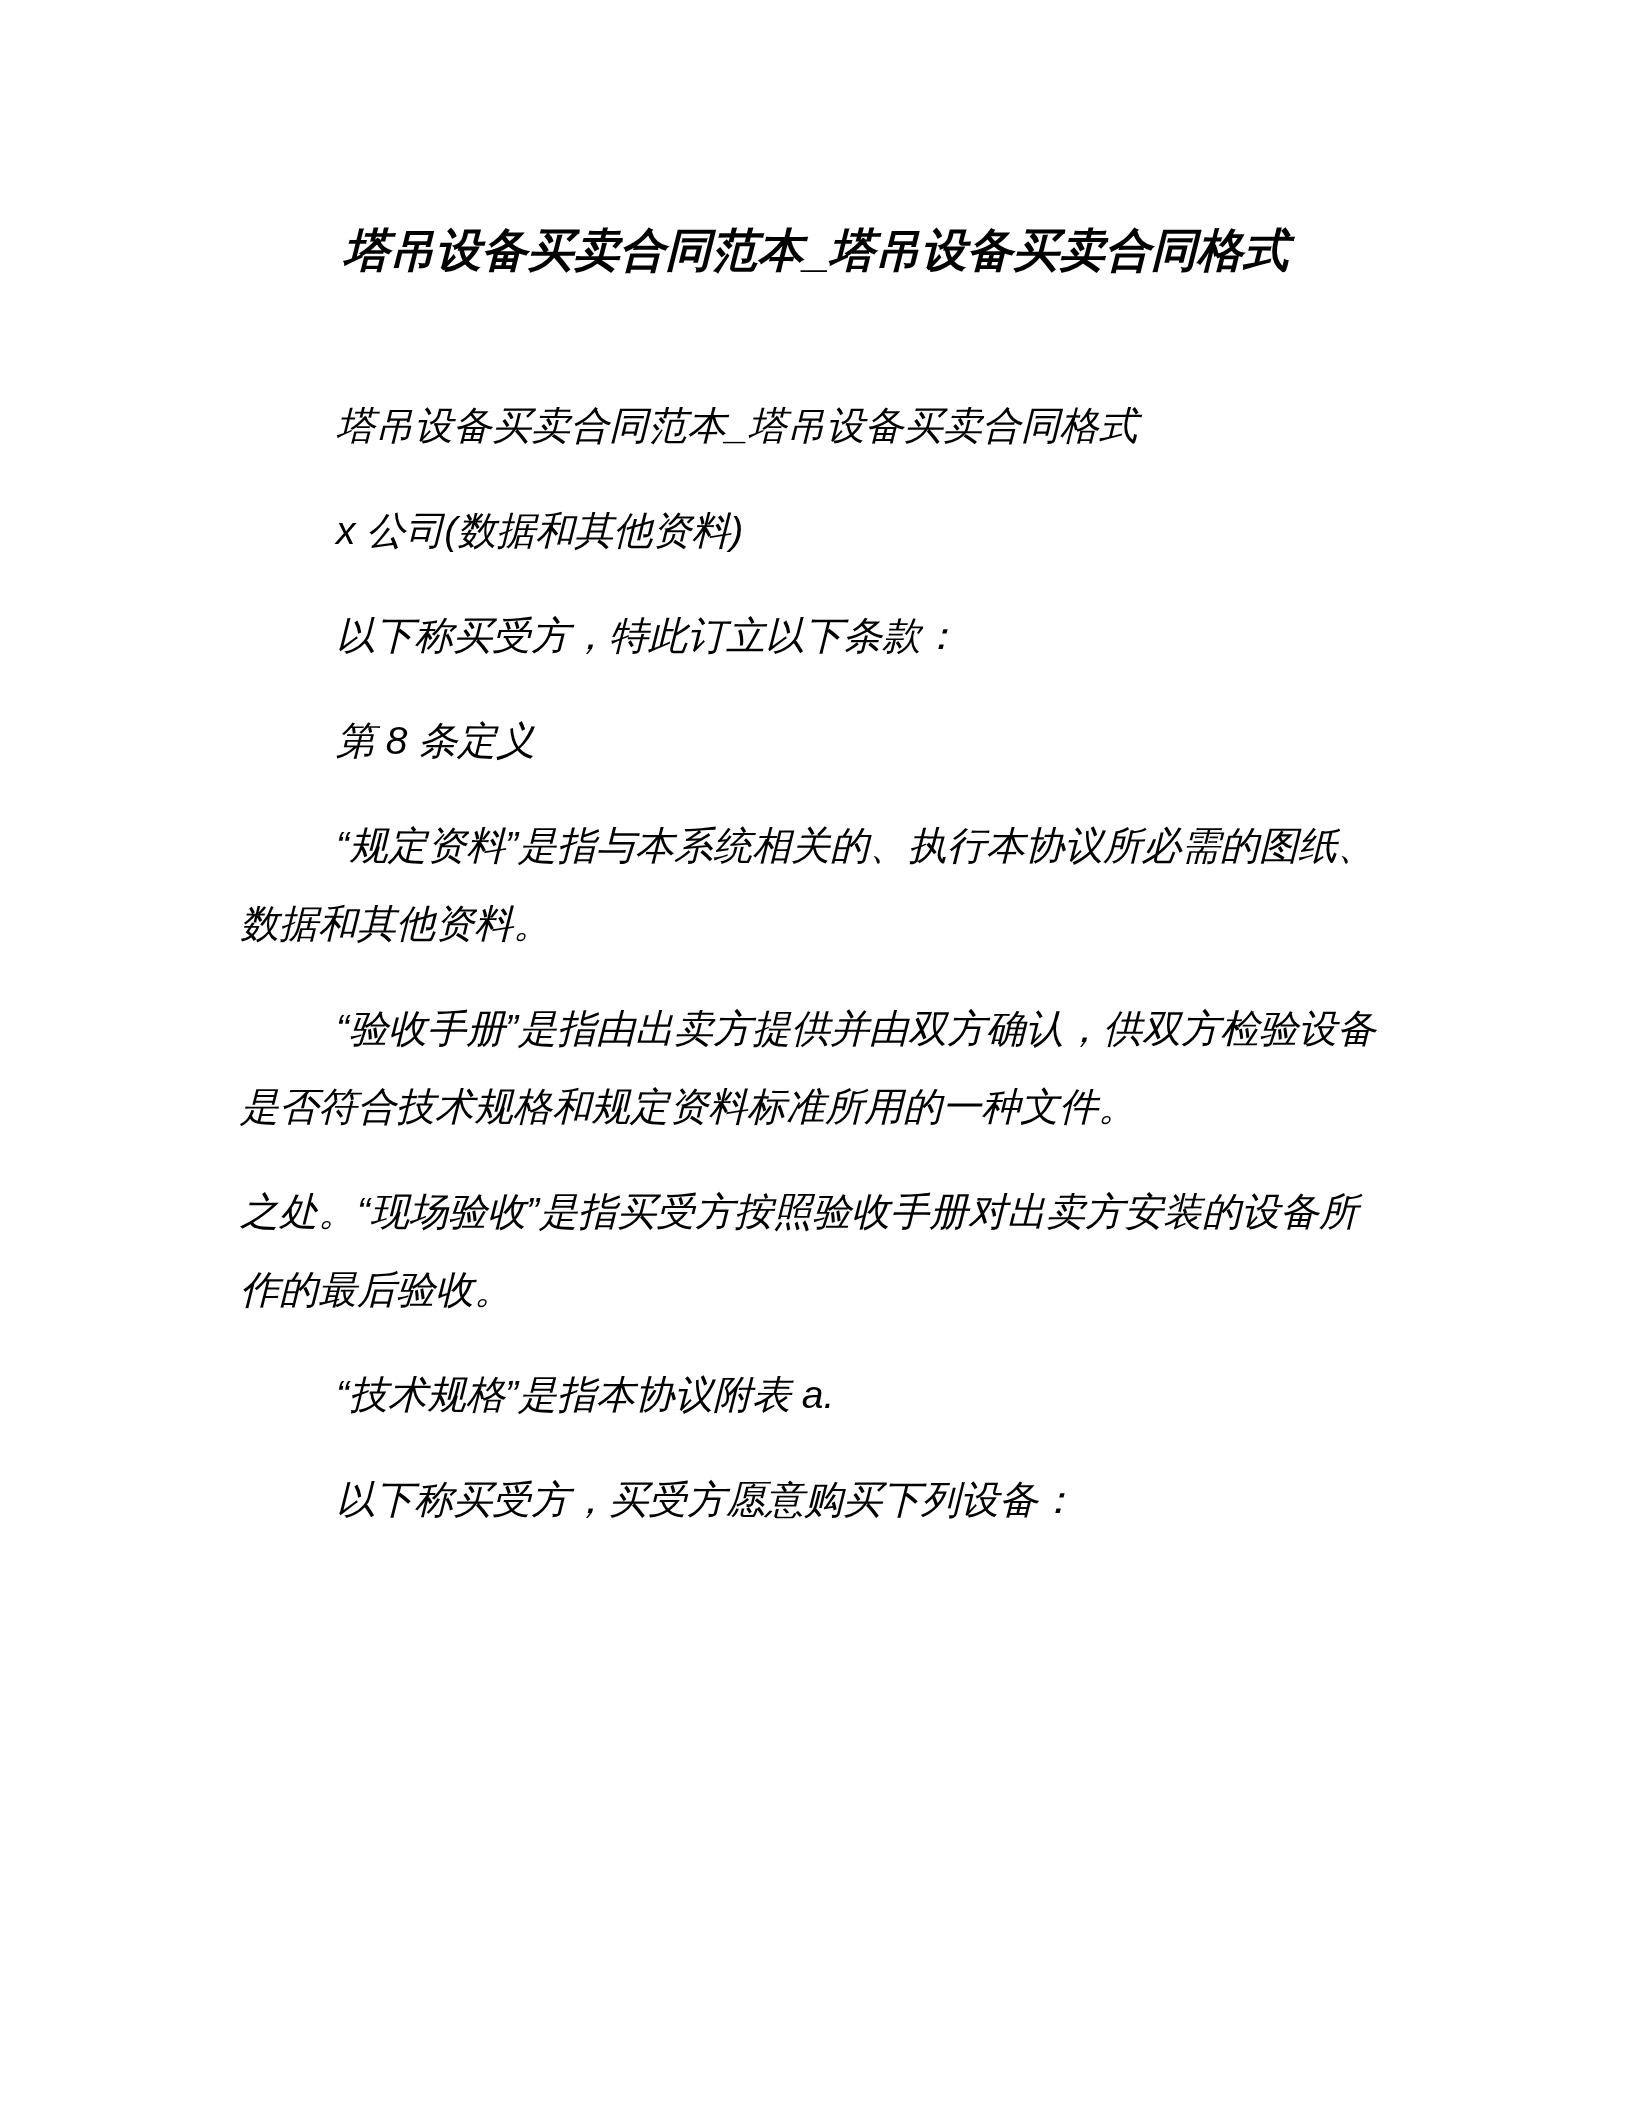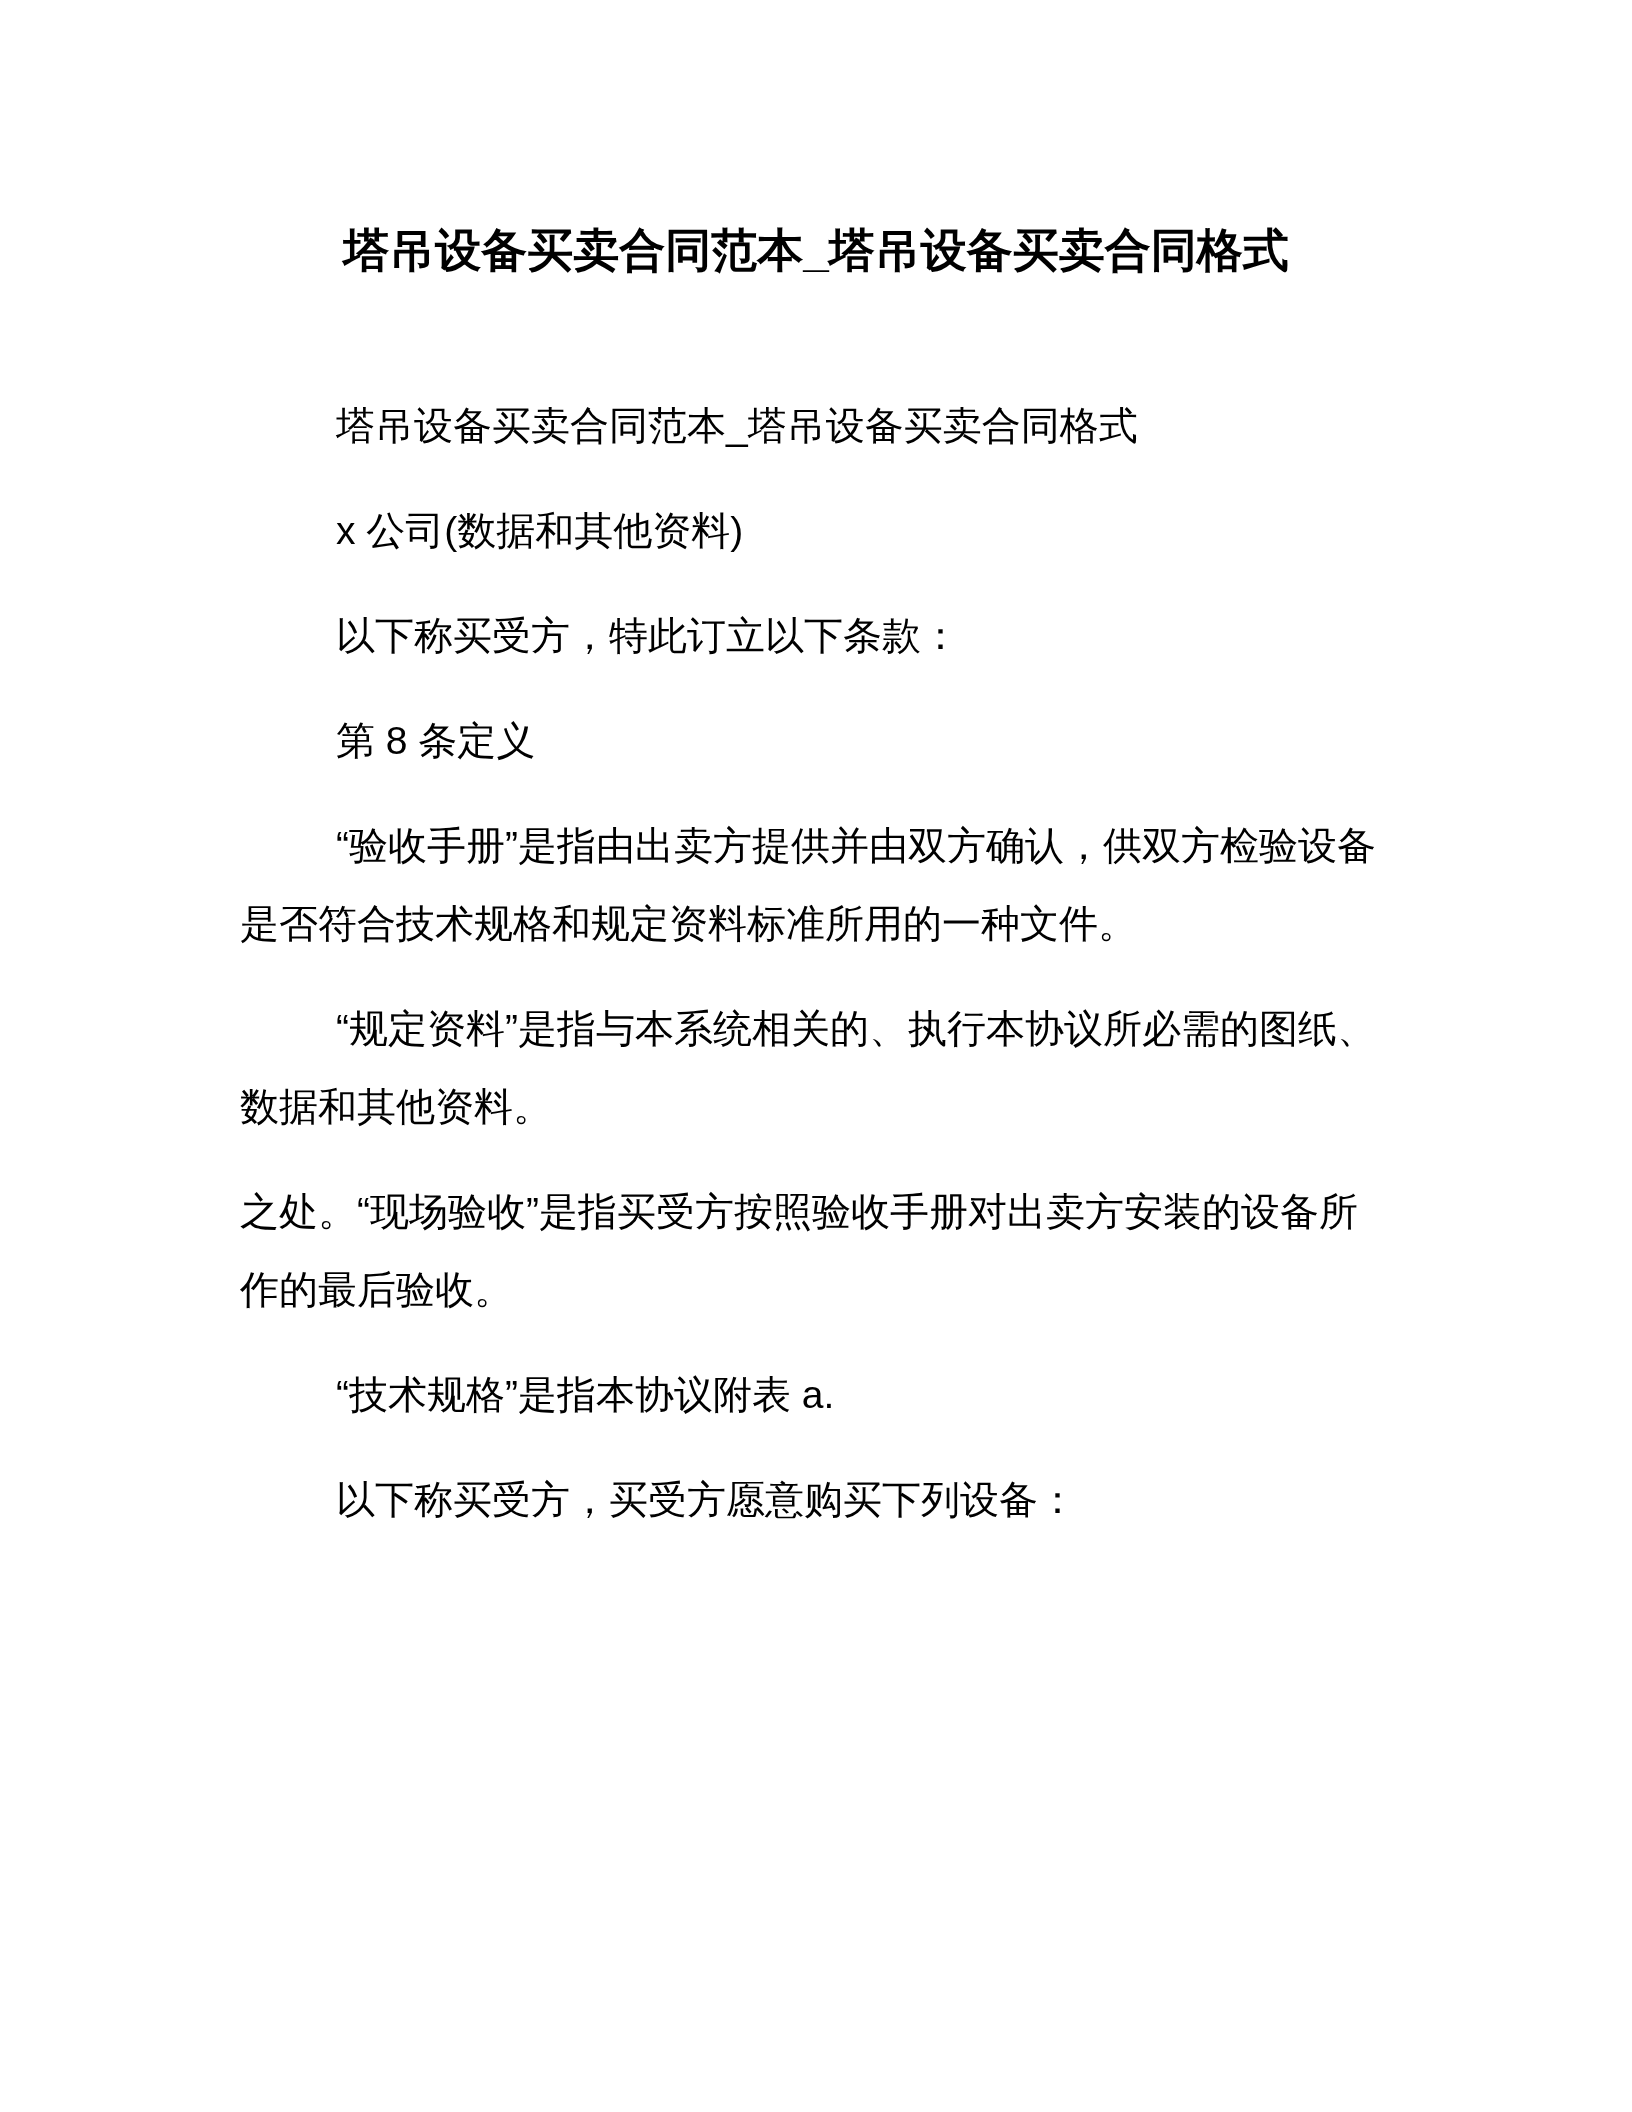--- a/index.html
+++ b/index.html
@@ -10,20 +10,21 @@
   .page {
     position: relative;
     width: 1632px;
     height: 2112px;
     background: #ffffff;
     color: #000000;
     font-family: "Liberation Sans", "DejaVu Sans", sans-serif;
     box-sizing: border-box;
     padding: 210px 240px 0 240px;
     overflow: hidden;
+    font-style: italic;
   }
   .doc-title {
     margin: 0 0 97px 0;
     font-size: 46px;
     font-weight: 700;
     line-height: 80px;
     text-align: center;
     white-space: nowrap;
     letter-spacing: 0;
   }
@@ -55,26 +56,26 @@
       <div class="para">
         <div class="line indent">x 公司(数据和其他资料)</div>
       </div>
       <div class="para">
         <div class="line indent">以下称买受方，特此订立以下条款：</div>
       </div>
       <div class="para">
         <div class="line indent">第 8 条定义</div>
       </div>
       <div class="para">
+        <div class="line indent">“规定资料”是指与本系统相关的、执行本协议所必需的图纸、</div>
+        <div class="line">数据和其他资料。</div>
+      </div>
+      <div class="para">
         <div class="line indent">“验收手册”是指由出卖方提供并由双方确认，供双方检验设备</div>
         <div class="line">是否符合技术规格和规定资料标准所用的一种文件。</div>
-      </div>
-      <div class="para">
-        <div class="line indent">“规定资料”是指与本系统相关的、执行本协议所必需的图纸、</div>
-        <div class="line">数据和其他资料。</div>
       </div>
       <div class="para">
         <div class="line">之处。“现场验收”是指买受方按照验收手册对出卖方安装的设备所</div>
         <div class="line">作的最后验收。</div>
       </div>
       <div class="para">
         <div class="line indent">“技术规格”是指本协议附表 a.</div>
       </div>
       <div class="para">
         <div class="line indent">以下称买受方，买受方愿意购买下列设备：</div>

